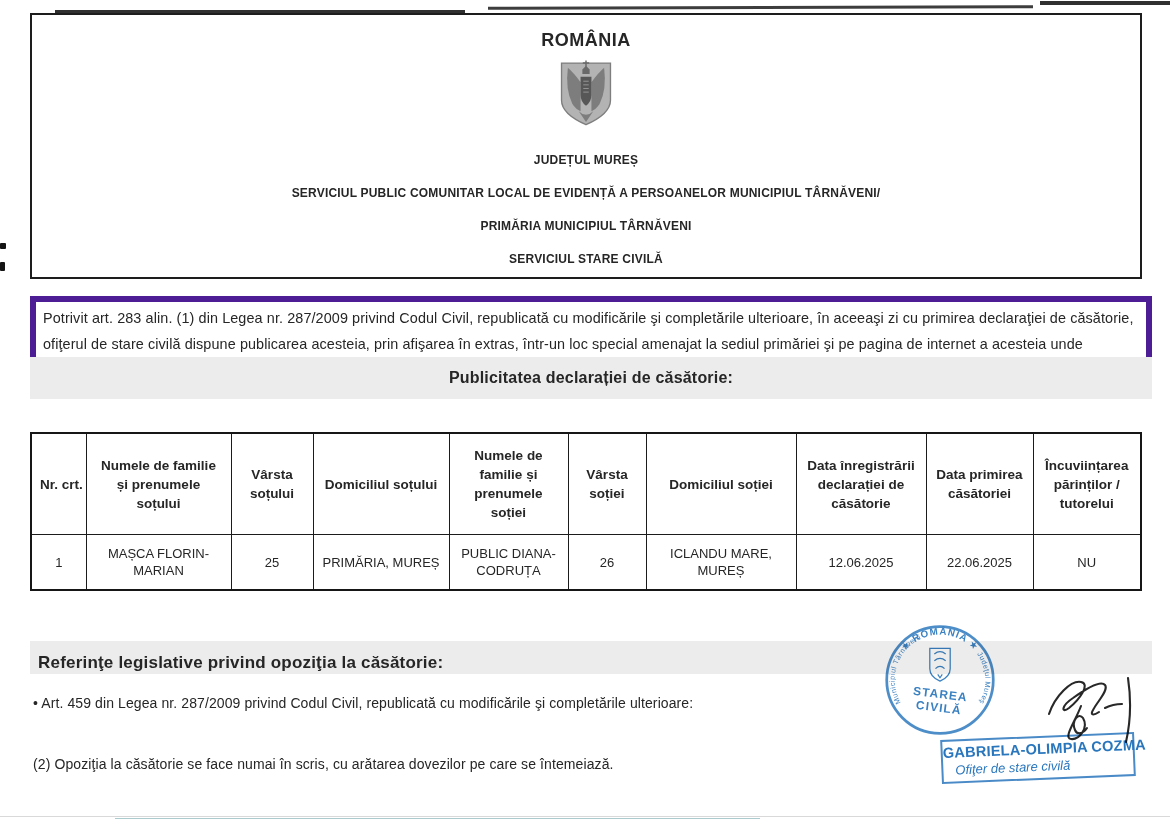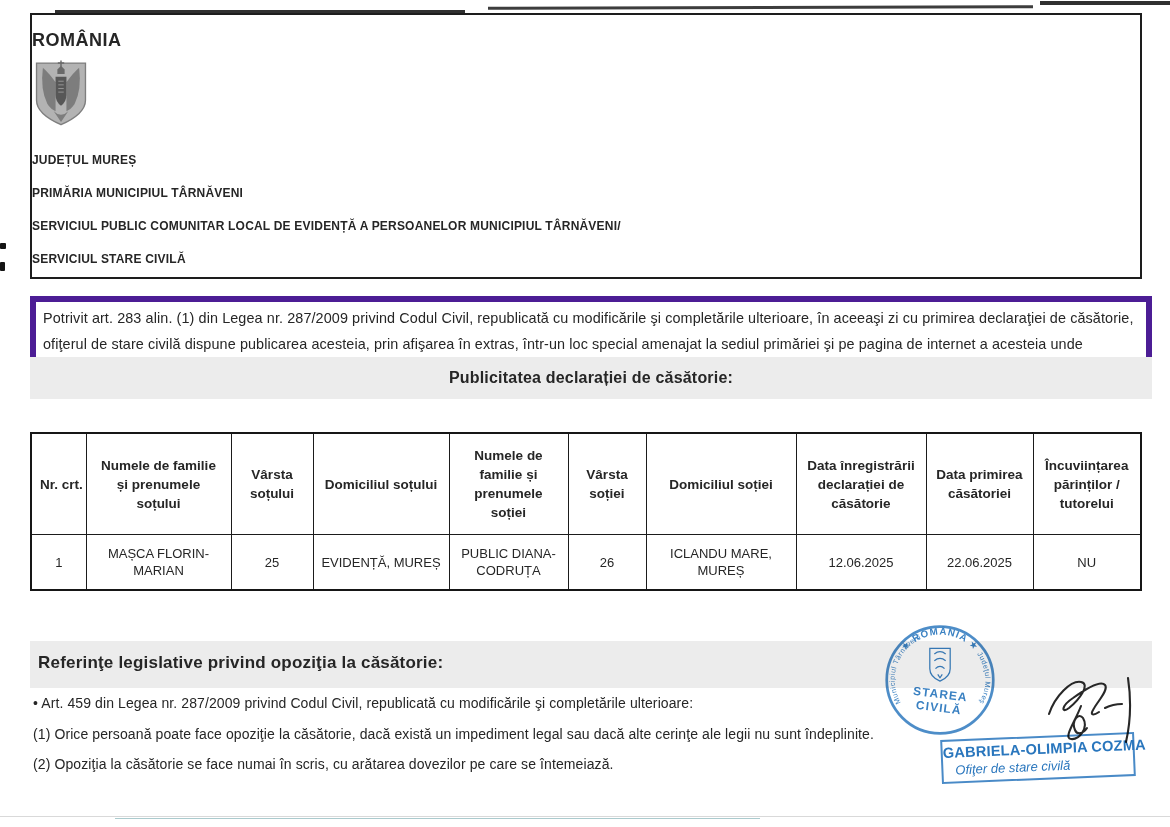--- a/index.html
+++ b/index.html
@@ -9,38 +9,38 @@
   }
   
   .scan-streak{position:absolute;background:#0c0c0c;}
   .speck{position:absolute;background:#141414;border-radius:1px;}
   .bottom-rule{position:absolute;left:0;top:816px;width:1170px;height:1px;background:#c9c9c9;opacity:.7;}
   .bottom-teal{position:absolute;left:115px;top:818px;width:645px;height:1px;background:#8fb9bd;opacity:.75;}
 
   
   .header-box{
     position:absolute;left:30px;top:13px;width:1112px;height:266px;
-    border:2px solid #1d1d1d;box-sizing:border-box;
+    border:2px solid #1d1d1d;box-sizing:border-box;text-align:center;
   }
   .country{margin-top:15px;font-size:18px;font-weight:bold;letter-spacing:.5px;}
   .coa{margin-top:7px;}
   .org-lines{margin-top:12px;font-size:12px;font-weight:bold;line-height:33px;letter-spacing:.2px;}
 
   
   .legal-box{
     position:absolute;left:30px;top:296px;width:1122px;height:82px;
     border:6px solid #4c1d95;box-sizing:border-box;padding:3px 7px 0 7px;
     font-size:14.4px;line-height:26px;letter-spacing:.1px;
   }
 
   
   .band{position:absolute;left:30px;background:#ececec;}
   .band.publicity{top:357px;width:1122px;height:42px;line-height:42px;text-align:center;
     font-size:16px;font-weight:bold;letter-spacing:.2px;}
-  .band.references{top:641px;width:1122px;height:47px;line-height:43px;text-align:left;
+  .band.references{top:641px;width:1122px;height:33px;line-height:43px;text-align:left;
     font-size:17px;font-weight:bold;padding-left:8px;box-sizing:border-box;letter-spacing:.2px;}
 
   
   table.decl{
     position:absolute;left:30px;top:432px;width:1110px;border-collapse:collapse;table-layout:fixed;
     border:2px solid #161616;
   }
   table.decl th,table.decl td{
     border:1px solid #1b1b1b;text-align:center;vertical-align:middle;overflow:visible;
   }
@@ -97,22 +97,22 @@
         <path d="M52 10 Q55 34 47 50 Q43 56 38 58 V26 Q46 15 52 10 Z" fill="#7d7d7d"></path>
         <path d="M32 8 L36 12 V17 H28 V12 Z" fill="#696969"></path>
         <path d="M32 2 V9 M28.5 5 H35.5" stroke="#696969" stroke-width="1.6" fill="none"></path>
         <path d="M26 20 H38 V40 Q38 48 32 52 Q26 48 26 40 Z" fill="#575757"></path>
         <path d="M29 25 H35 M29 29 H35 M29 33 H35 M29 37 H35" stroke="#9a9a9a" stroke-width="1"></path>
         <path d="M24 58 L32 70 L40 58 Q36 62 32 62 Q28 62 24 58 Z" fill="#7d7d7d"></path>
       </svg>
     </div>
     <div class="org-lines">
       <div>JUDEȚUL MUREȘ</div>
+      <div>SERVICIUL PUBLIC COMUNITAR LOCAL DE EVIDENȚĂ A PERSOANELOR MUNICIPIUL TÂRNĂVENI/</div>
       <div>PRIMĂRIA MUNICIPIUL TÂRNĂVENI</div>
-      <div>SERVICIUL PUBLIC COMUNITAR LOCAL DE EVIDENȚĂ A PERSOANELOR MUNICIPIUL TÂRNĂVENI/</div>
       <div>SERVICIUL STARE CIVILĂ</div>
     </div>
   </div>
 
   <div class="legal-box">Potrivit art. 283 alin. (1) din Legea nr. 287/2009 privind Codul Civil, republicată cu modificările şi completările ulterioare, în aceeaşi zi cu primirea declaraţiei de căsătorie, ofiţerul de stare civilă dispune publicarea acesteia, prin afişarea în extras, într-un loc special amenajat la sediul primăriei şi pe pagina de internet a acesteia unde urmează să se încheie căsătoria şi, după caz, la sediul primăriei unde celălalt soţ îşi are domiciliul sau reşedinţa.</div>
 
   <div class="band publicity">Publicitatea declarației de căsătorie:</div>
 
   <table class="decl">
     <colgroup>
@@ -139,34 +139,33 @@
         <th class="h-data">Data înregistrării declarației de căsătorie</th>
         <th class="h-data">Data primirea căsătoriei</th>
         <th class="h-data">Încuviințarea părinților / tutorelui</th>
       </tr>
     </thead>
     <tbody>
       <tr>
         <td>1</td>
         <td class="c1">MAȘCA FLORIN-MARIAN</td>
         <td>25</td>
-        <td class="nowrap">EVIDENȚĂ, MUREȘ</td>
+        <td class="nowrap">PRIMĂRIA, MUREȘ</td>
         <td class="c4">PUBLIC DIANA-CODRUȚA</td>
         <td>26</td>
         <td class="c6">ICLANDU MARE, MUREȘ</td>
         <td>12.06.2025</td>
         <td>22.06.2025</td>
         <td>NU</td>
       </tr>
     </tbody>
   </table>
 
   <div class="band references">Referinţe legislative privind opoziţia la căsătorie:</div>
   <div class="ref-line l0">• Art. 459 din Legea nr. 287/2009 privind Codul Civil, republicată cu modificările şi completările ulterioare:</div>
-  <div class="ref-line l1">(1) Orice persoană poate face opoziţie la căsătorie, dacă există un impediment legal sau dacă alte cerinţe ale legii nu sunt îndeplinite.</div>
   <div class="ref-line l2">(2) Opoziţia la căsătorie se face numai în scris, cu arătarea dovezilor pe care se întemeiază.</div>
 
   <div class="round-stamp">
     <svg viewBox="0 0 120 120" width="136" height="136">
       <g stroke="#2976bd" fill="none" opacity="0.9">
         <circle cx="60" cy="60" r="47" stroke-width="2.4"></circle>
       </g>
       <defs>
         <path id="arcPath" d="M 25.4 80 A 40 40 0 1 1 94.6 80"></path>
       </defs>

